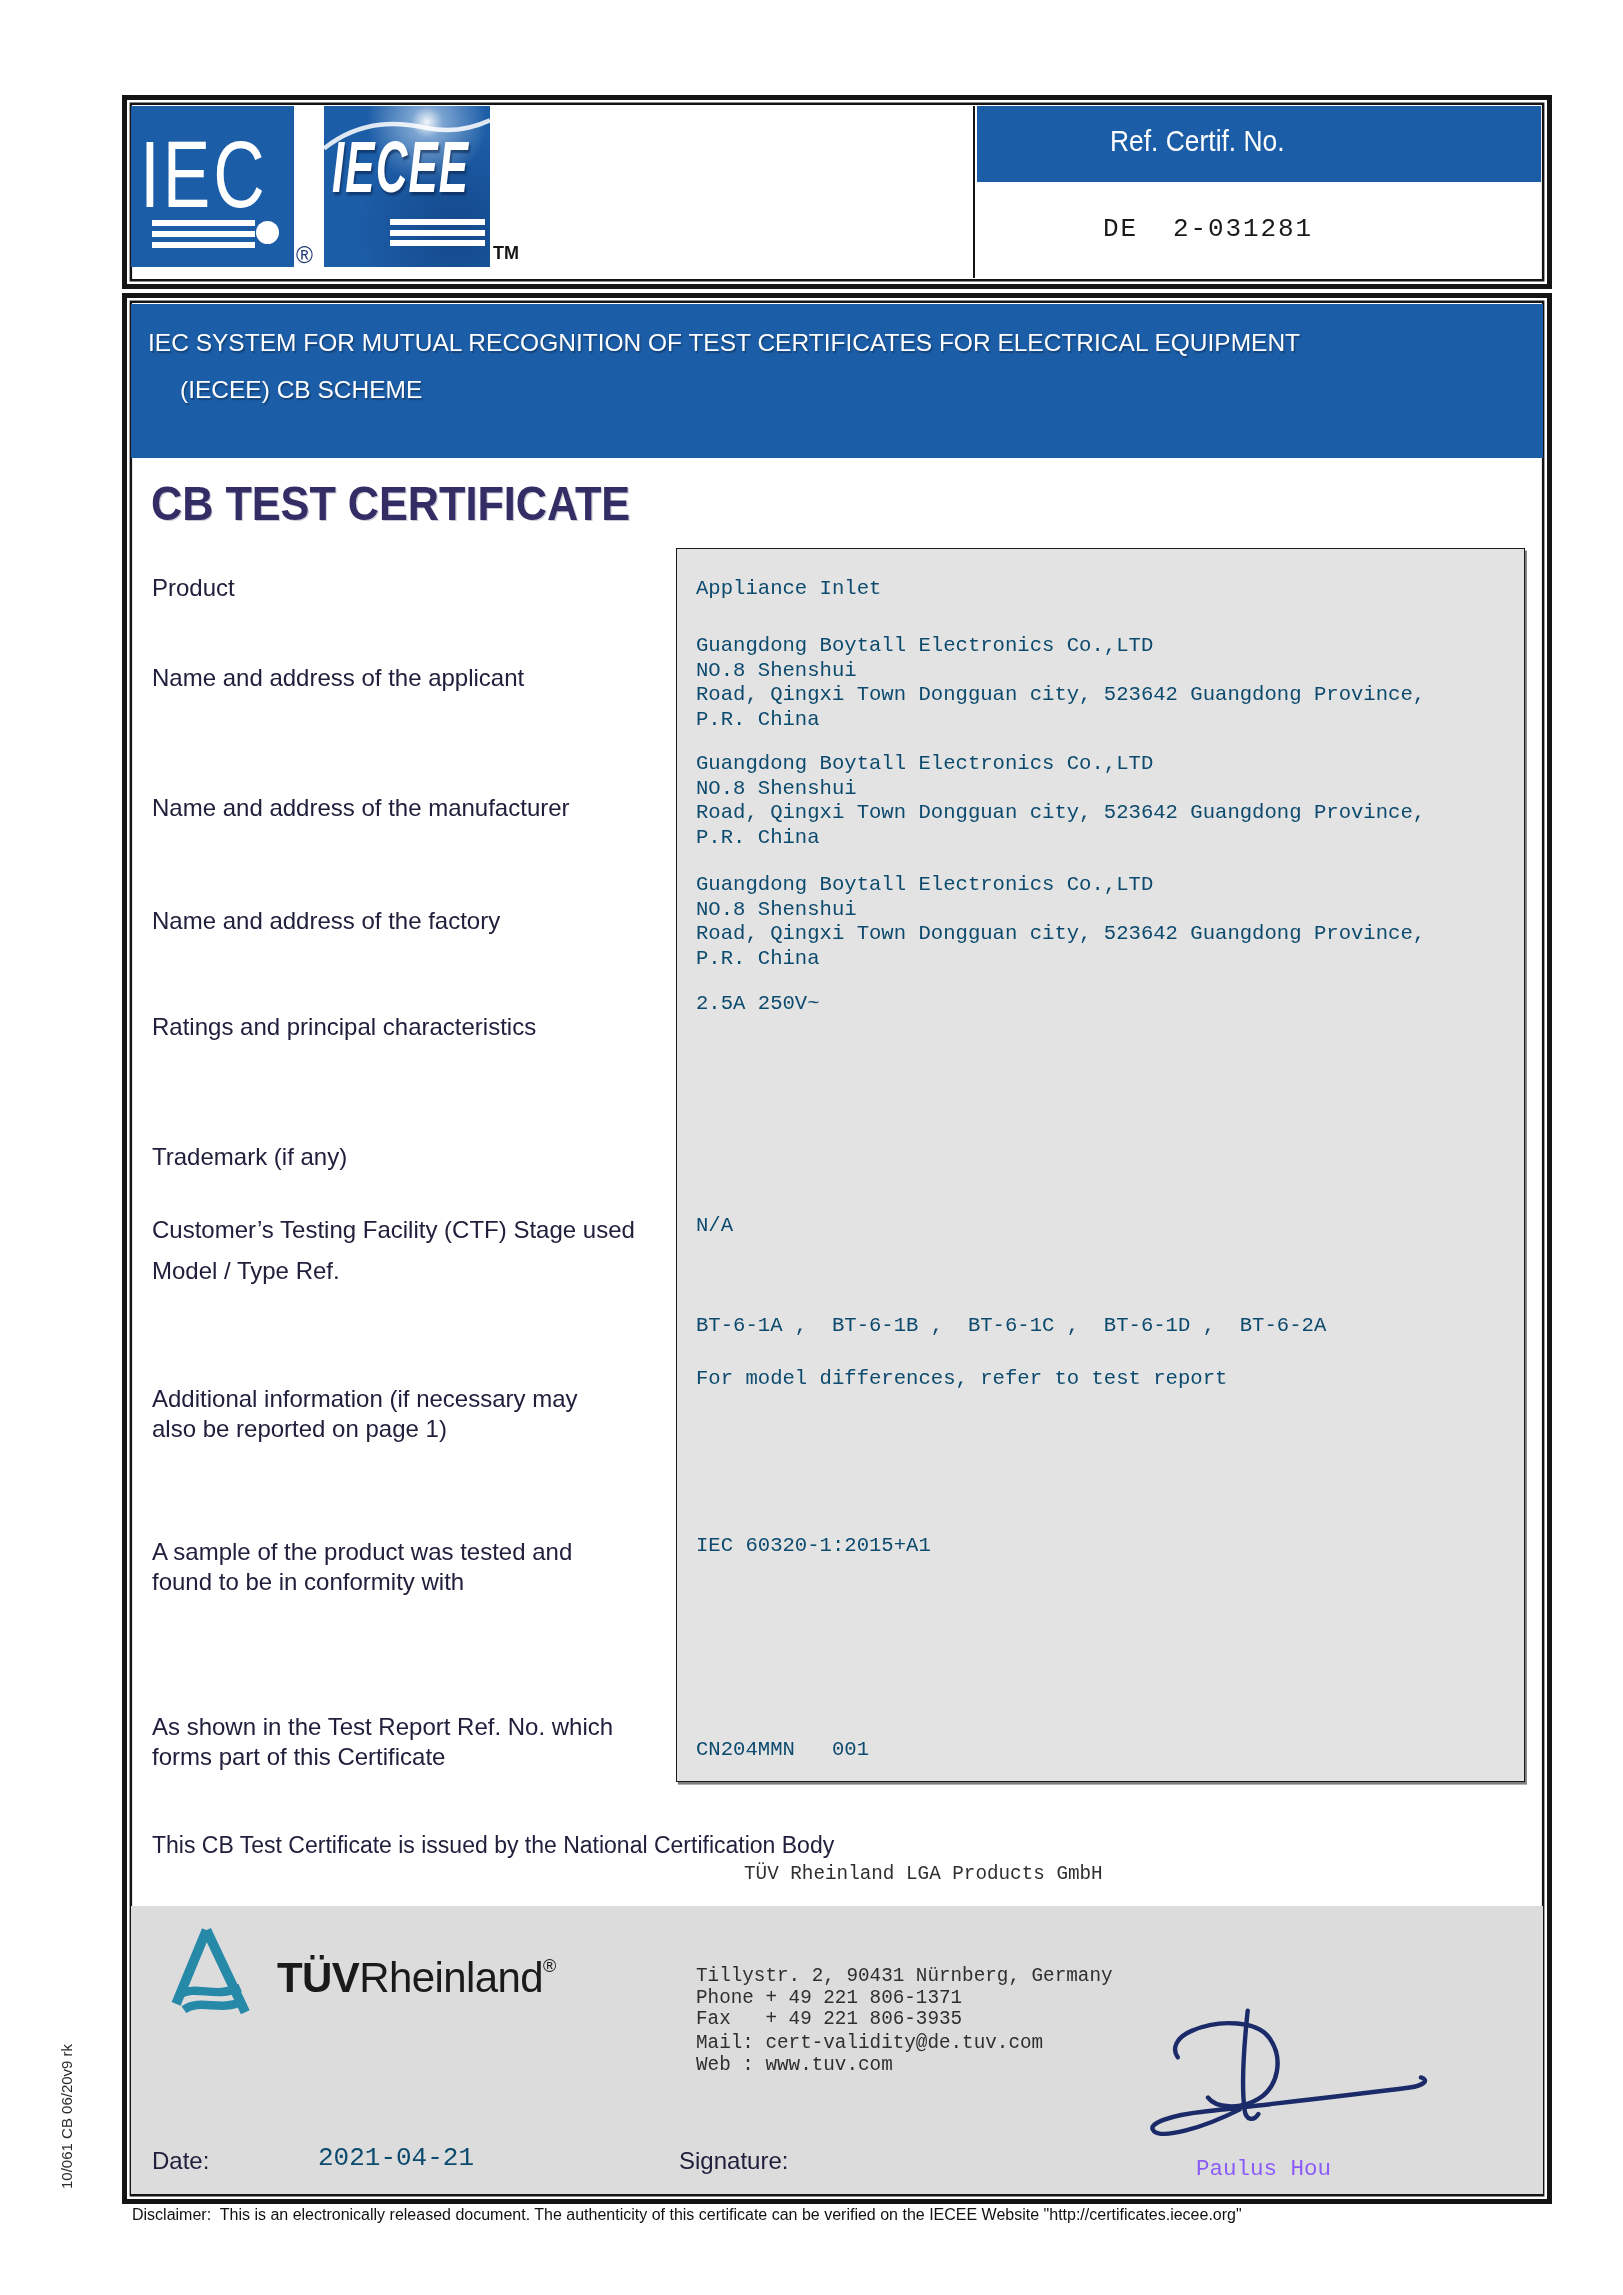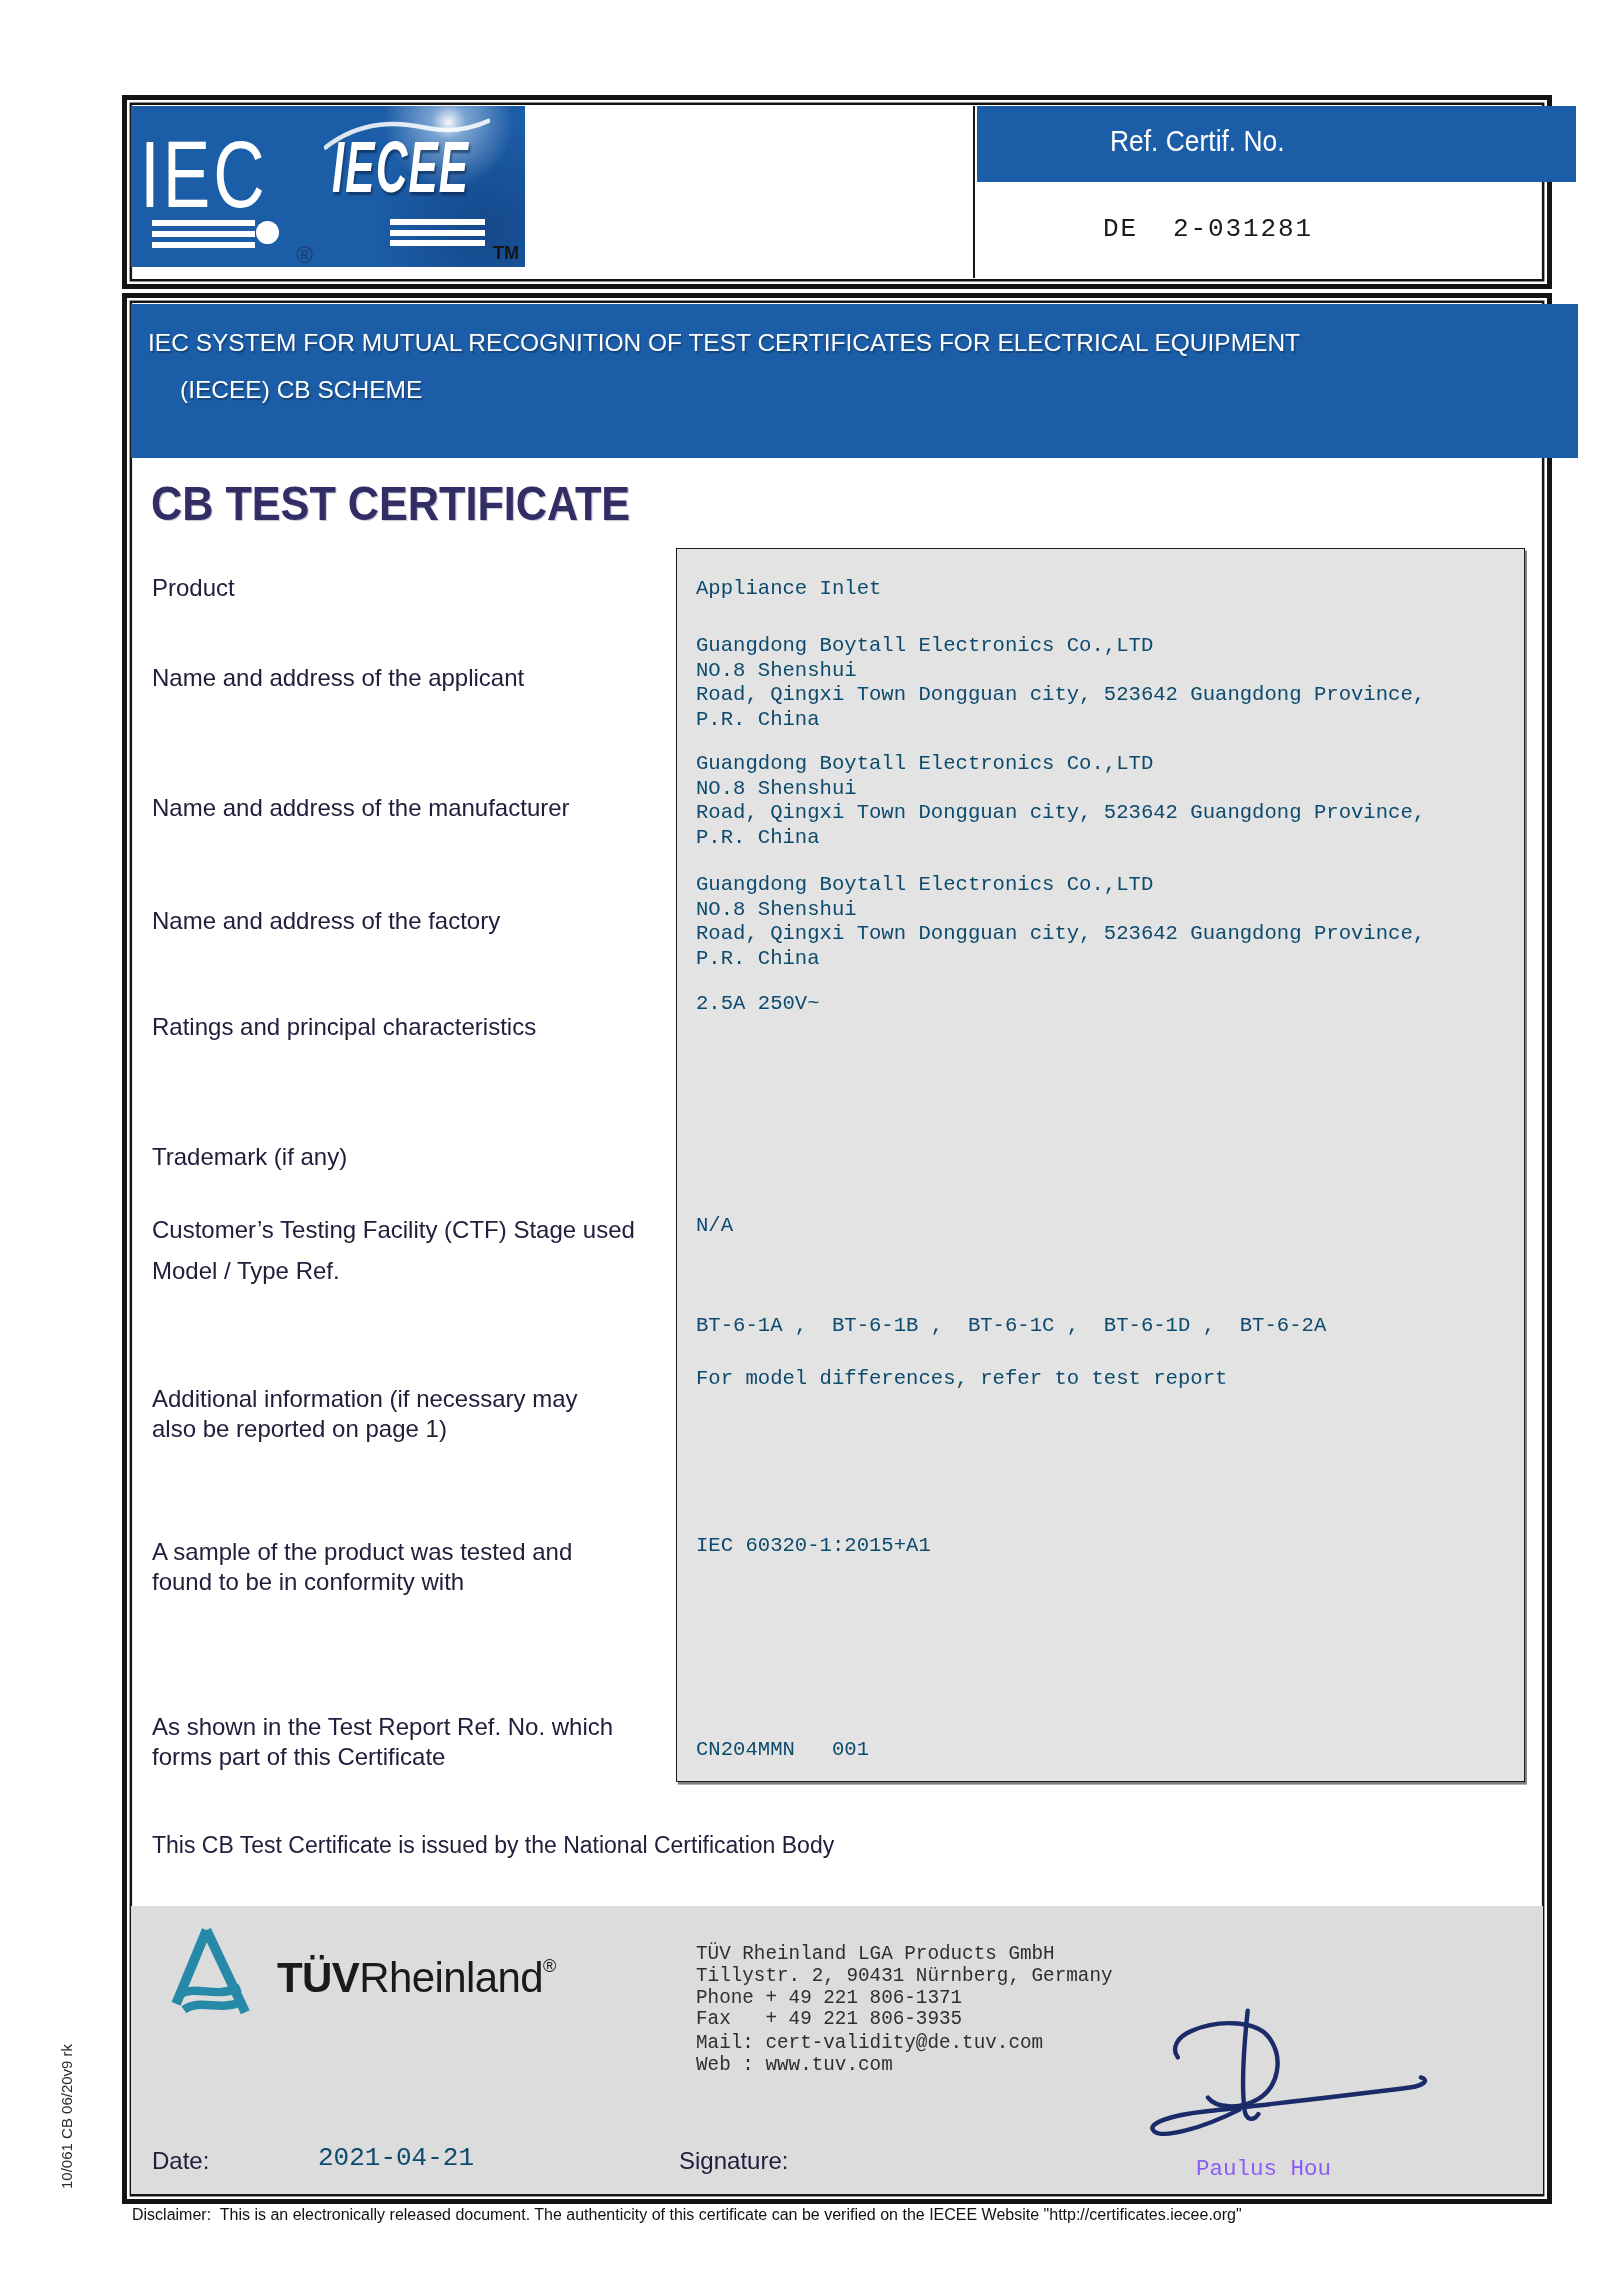--- a/index.html
+++ b/index.html
@@ -3,21 +3,21 @@
 <meta charset="utf-8">
 <style>
   html,body{margin:0;padding:0;background:#fff;}
   .page{position:relative;width:1623px;height:2295px;background:#fff;
         font-family:"Liberation Sans",sans-serif;overflow:hidden;}
   .abs{position:absolute;}
   
   .dbox{position:absolute;border:5.8px solid #141414;
         box-shadow:inset 0 0 0 2.6px #ffffff, inset 0 0 0 5.1px #141414;
         box-sizing:border-box;background:transparent;}
-  .bluebox{position:absolute;background:#1c5da7;padding-left:35px;}
+  .bluebox{position:absolute;background:#1c5da7;}
   
   .iec-text{position:absolute;left:140px;top:126px;font-size:95px;font-weight:400;
             color:#fff;letter-spacing:3.9px;transform:scaleX(.75);transform-origin:0 0;line-height:1;}
   .bar{position:absolute;background:#fff;height:6.4px;}
   .dot{position:absolute;width:23px;height:23px;border-radius:50%;background:#fff;}
   .rsym{position:absolute;left:296px;top:242px;font-size:23px;color:#203a72;}
   .iecee-text{position:absolute;left:333px;top:129px;font-size:73px;font-weight:700;font-style:italic;
               color:#fff;letter-spacing:1.9px;transform:scaleX(.6);transform-origin:0 0;line-height:1;
               text-shadow:2.6px 3.2px 2.6px rgba(8,30,70,.55);}
   .tmsym{position:absolute;left:493px;top:243px;font-size:18px;font-weight:700;color:#141414;}
@@ -170,21 +170,21 @@
       <path d="M75,6 L28,120" stroke-width="15"></path>
       <path d="M75,6 L135,133" stroke-width="15"></path>
       <path d="M33,106 C58,90 88,112 127,95" stroke-width="13"></path>
       <path d="M40,129 C66,111 96,133 131,116" stroke-width="13"></path>
     </g>
   </svg>
   <div class="tuv-word">
     <span class="bold">TÜV</span><span class="reg">Rheinland</span><span class="rmark">®</span>
   </div>
 
-  <div class="ncb-line" style="top:1943px;">TÜV Rheinland LGA Products GmbH</div>
+  <div class="ncb-line" style="top:1863px;margin-left:48px;">TÜV Rheinland LGA Products GmbH</div>
   <div class="ncb-line" style="top:1965px;">Tillystr. 2, 90431 Nürnberg, Germany</div>
   <div class="ncb-line" style="top:1987px;">Phone + 49 221 806-1371</div>
   <div class="ncb-line" style="top:2008px;">Fax   + 49 221 806-3935</div>
   <div class="ncb-line" style="top:2032px;">Mail: cert-validity@de.tuv.com</div>
   <div class="ncb-line" style="top:2054px;">Web : www.tuv.com</div>
 
   <svg class="abs" style="left:1145px;top:1990px;" width="315" height="151" viewBox="0 0 500 230">
     <g stroke="#1b2a68" stroke-width="7" fill="none" stroke-linecap="round">
       <path d="M163,28 C158,75 152,140 158,185 C160,202 172,204 180,192"></path>
       <path d="M52,102 C42,88 50,70 74,60 C120,40 180,45 198,72 C220,104 212,148 180,168 C150,186 112,182 100,166"></path>

